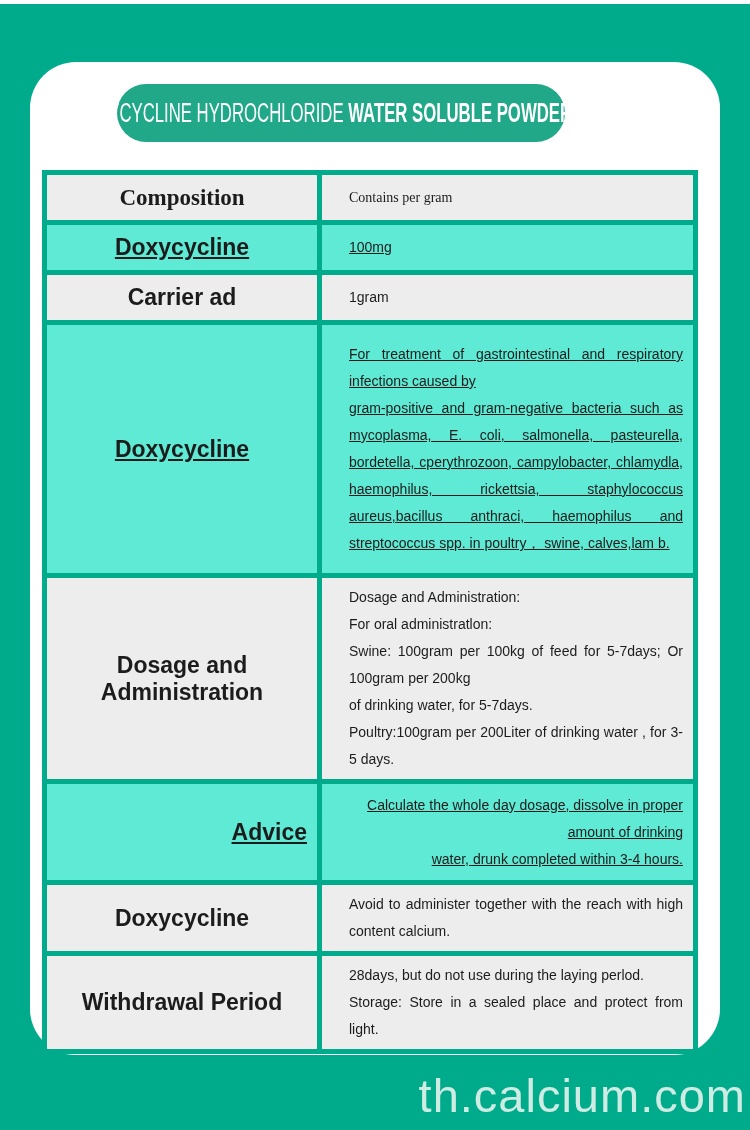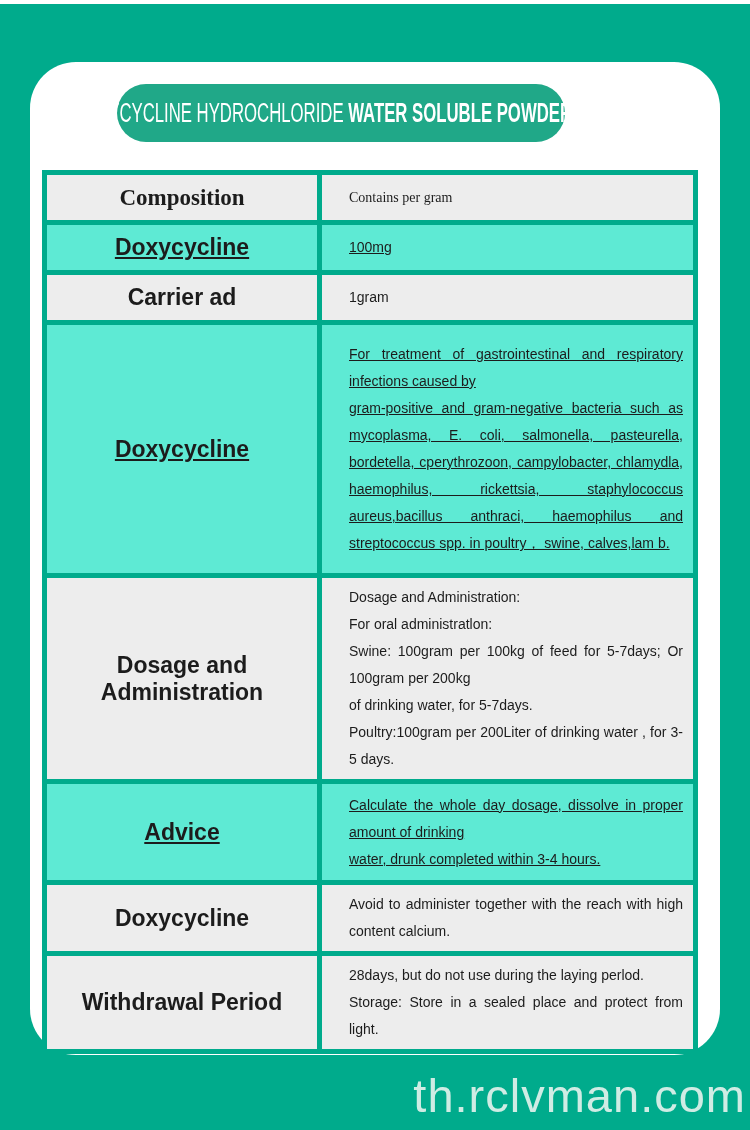--- a/index.html
+++ b/index.html
@@ -47,21 +47,21 @@
     white-space:pre-line;
   }
   tr.shaded td{ background:#ededed; }
   tr.plain td{ background:#5eead4;text-decoration:underline; }
   
   tr:nth-child(1) td{ height:33px;font-family:Liberation Serif, serif; }
   tr:nth-child(2) td{ height:33px; }
   tr:nth-child(3) td{ height:33px; }
   tr:nth-child(4) td{ height:236px; }
   tr:nth-child(5) td{ height:176px; }
-  tr:nth-child(6) td{ height:84px; }
+  tr:nth-child(6) td{ height:84px;text-align:right; }
   tr:nth-child(7) td{ height:48px; }
   tr:nth-child(8) td{ height:34px; }
   tr:nth-child(9) td{ height:84px; }
   tr:nth-child(10) td{ height:36px; }
   .watermark{
     position:absolute; right:4px; top:1068px;
     font-size:47px; color:var(--watermark-color,#cfece4);
     letter-spacing:1px;
   }
 </style>
@@ -116,14 +116,14 @@
           <tr class="shaded">
             <td class="label-cell">Withdrawal Period</td>
             <td class="value-cell">28days, but do not use during the laying perlod.
 Storage: Store in a sealed place and protect from light.</td>
           </tr>
         </tbody>
     </table>
 
   </div>
 
-  <div class="watermark">th.rclvman.com</div>
+  <div class="watermark">th.calcium.com</div>
 </div>
 
 </body></html>

